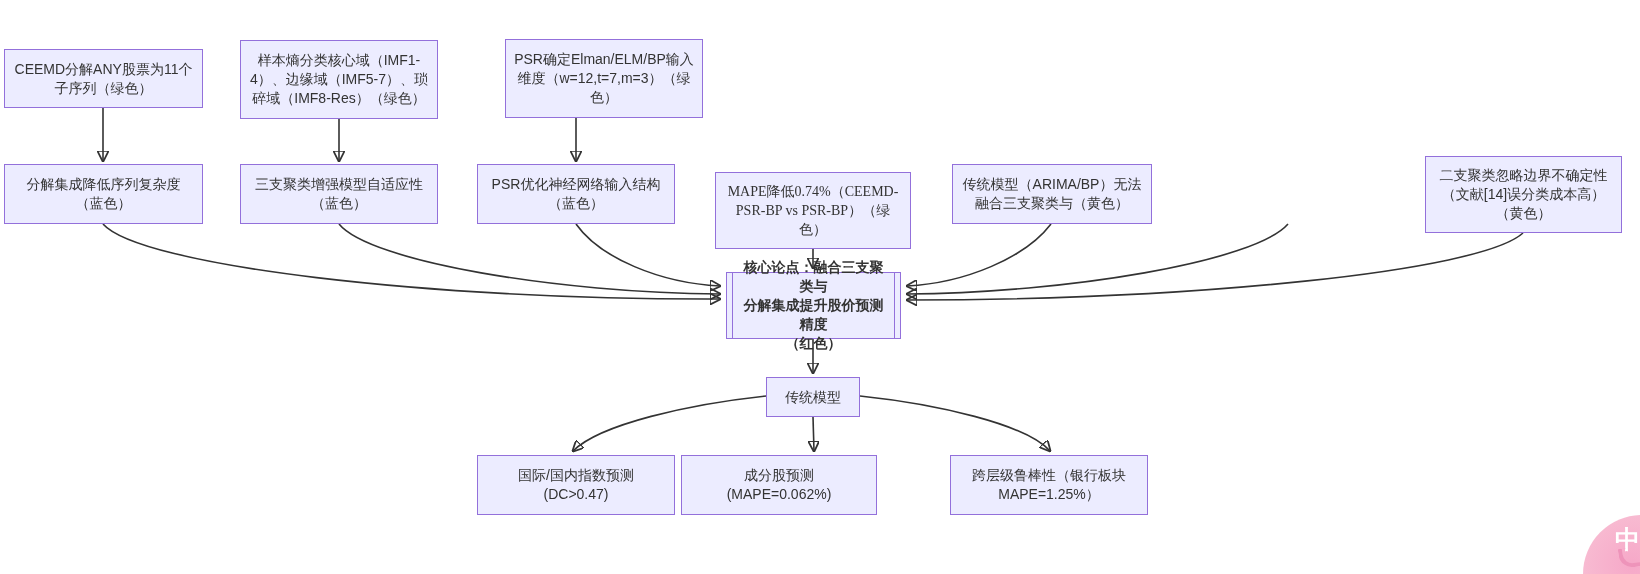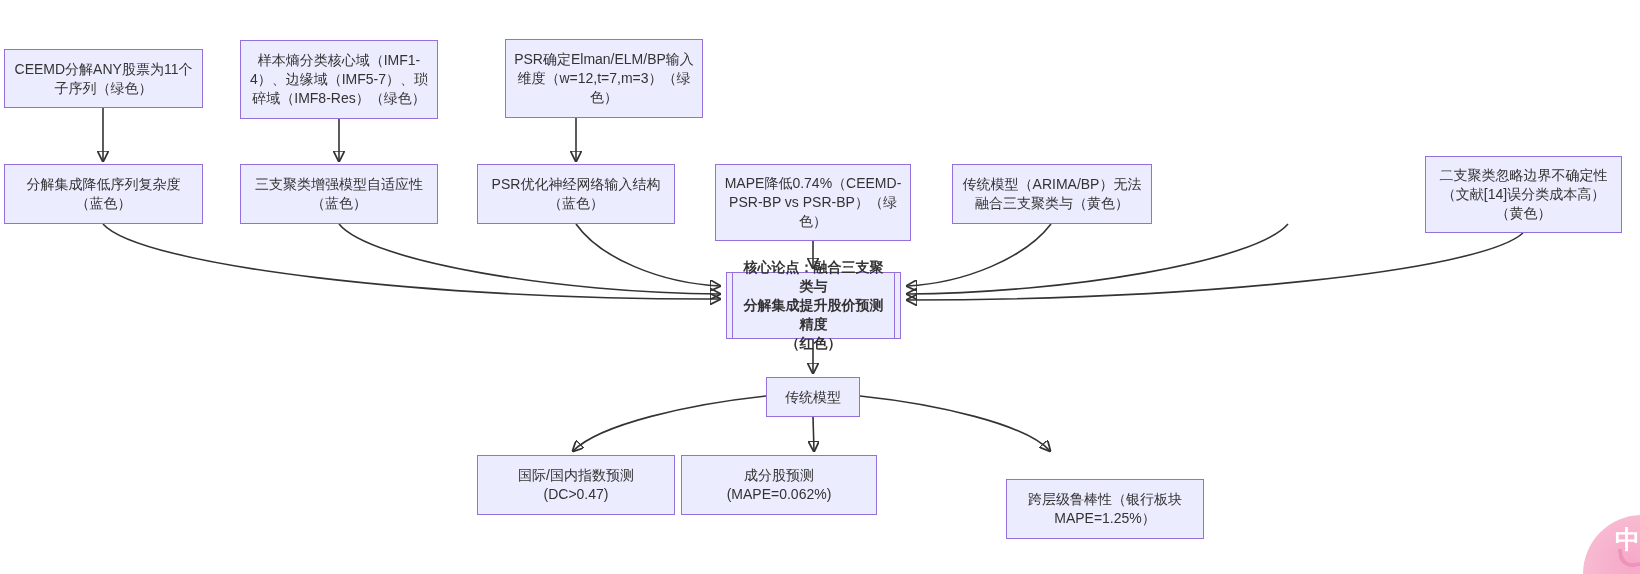--- a/index.html
+++ b/index.html
@@ -97,21 +97,21 @@
 
   <div class="node" style="left:4px;top:164px;width:199px;height:60px;">分解集成降低序列复杂度
 （蓝色）</div>
 
   <div class="node" style="left:240px;top:164px;width:198px;height:60px;">三支聚类增强模型自适应性
 （蓝色）</div>
 
   <div class="node" style="left:477px;top:164px;width:198px;height:60px;">PSR优化神经网络输入结构
 （蓝色）</div>
 
-  <div class="node" style="left:715px;top:164px;width:196px;height:77px;">MAPE降低0.74%（CEEMD-
+  <div class="node" style="left:715px;top:172px;width:196px;height:77px;font-family:Liberation Serif, serif;">MAPE降低0.74%（CEEMD-
 PSR-BP vs PSR-BP）（绿
 色）</div>
 
   <div class="node" style="left:952px;top:164px;width:200px;height:60px;">传统模型（ARIMA/BP）无法
 融合三支聚类与（黄色）</div>
 
 
   <div class="node" style="left:1425px;top:156px;width:197px;height:77px;text-align:center;">二支聚类忽略边界不确定性
 （文献[14]误分类成本高）
 （黄色）</div>
@@ -123,21 +123,21 @@
   <span class="sub-bar right" style="position:absolute;left:894px;top:272px;height:67px;"></span>
 
   <div class="node" style="left:766px;top:377px;width:94px;height:40px;">传统模型</div>
 
   <div class="node" style="left:477px;top:455px;width:198px;height:60px;">国际/国内指数预测
 (DC&gt;0.47)</div>
 
   <div class="node" style="left:681px;top:455px;width:196px;height:60px;">成分股预测
 (MAPE=0.062%)</div>
 
-  <div class="node" style="left:1006px;top:455px;width:198px;height:60px;margin-top:24px;">跨层级鲁棒性（银行板块
+  <div class="node" style="left:950px;top:455px;width:198px;height:60px;">跨层级鲁棒性（银行板块
 MAPE=1.25%）</div>
 
   <button class="translate-btn">
     <span class="zh">中</span>
 
     <span class="swoosh"></span>
   </button>
 
 </div>
 

